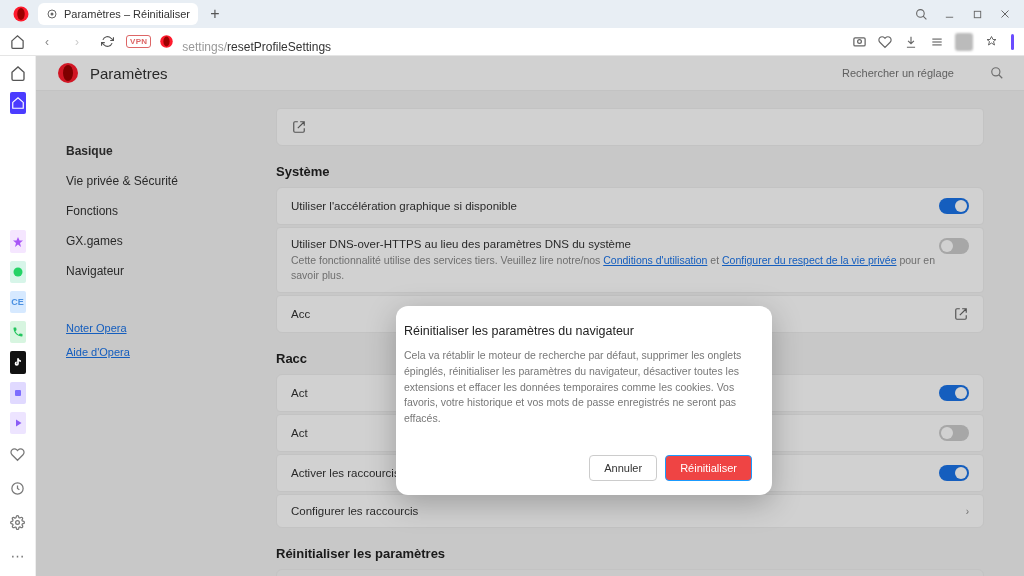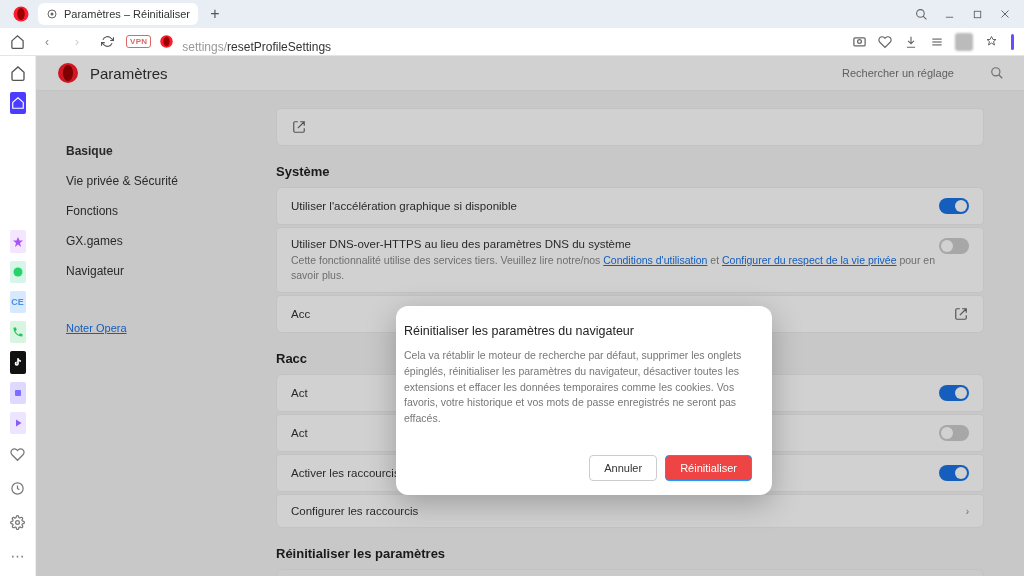--- a/index.html
+++ b/index.html
@@ -264,20 +264,21 @@
 
       <div class="settings-body">
         <div class="settings-nav">
           <div class="nav-item bold">Basique</div>
           <div class="nav-item">Vie privée &amp; Sécurité</div>
           <div class="nav-item">Fonctions</div>
           <div class="nav-item">GX.games</div>
           <div class="nav-item">Navigateur</div>
           <div class="nav-links-group">
             <span class="nav-link">Noter Opera</span>
+            <span class="nav-link">Aide d'Opera</span>
           </div>
         </div>
 
         <div class="settings-content">
           <div class="row last">
             <span class="ext-icon">
                 <svg width="14" height="14" viewBox="0 0 24 24" fill="none" stroke="currentColor" stroke-width="2">
                   <path d="M14 3h7v7M10 14L21 3M21 14v5a2 2 0 01-2 2H5a2 2 0 01-2-2V5a2 2 0 012-2h5"></path>
                 </svg>
               </span>

